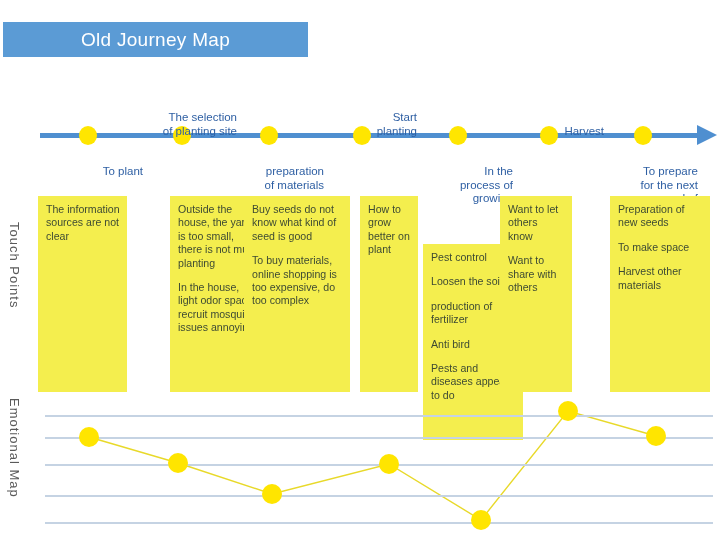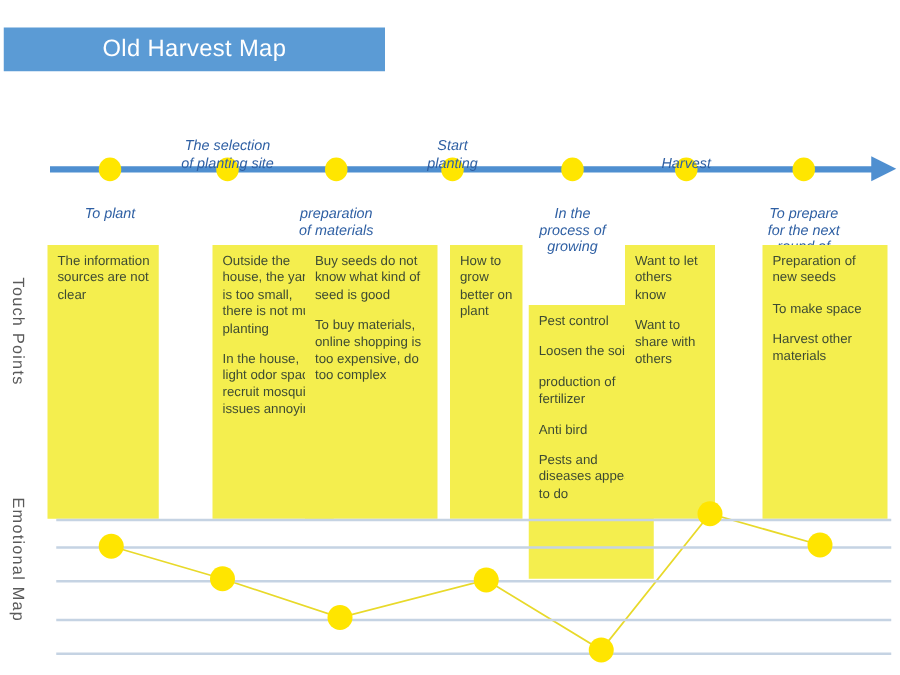--- a/index.html
+++ b/index.html
@@ -74,41 +74,40 @@
     width: 18px;
     height: 19px;
     border-radius: 50%;
     background: #ffe600;
   }
   .tl-label {
     position: absolute;
     color: #2e5fa3;
     font-size: 11.5px;
     line-height: 13.5px;
-    text-align: center;
+    text-align: right;
     white-space: pre-line;
     width: 110px;
     left: -55px;
-    font-style: italic;
   }
   .tl-label.above { bottom: 57px; }
   .tl-label.below { top: 70px; }
 
   
   #touch-section {
     position: absolute;
     left: 0;
     top: 196px;
     width: 720px;
     height: 196px;
   }
   .tp-box {
     position: absolute;
     top: 0;
-    height: 219px;
+    height: 196px;
     background: #f4ee4e;
     box-sizing: border-box;
     padding: 7px 7px 4px 8px;
     overflow: hidden;
   }
   .tp-para {
     font-size: 10.6px;
     line-height: 13.4px;
     color: #3d4a33;
     margin: 0 0 11px 0;
@@ -163,21 +162,21 @@
     margin-left: -10px;
     margin-top: -10px;
     border-radius: 50%;
     background: #ffe500;
   }
 </style>
 </head>
 <body>
 
 <div id="title-bar">
-  <div id="title-text">Old Harvest Map</div>
+  <div id="title-text">Old Journey Map</div>
 </div>
 
 <div id="timeline">
   <div id="timeline-axis"></div>
   <div id="timeline-arrow"></div>
   <div id="timeline-nodes">
       <div class="tl-node" style="left: 88px;">
         <div class="tl-dot"></div>
         <div class="tl-label below">To plant</div>
       </div>

